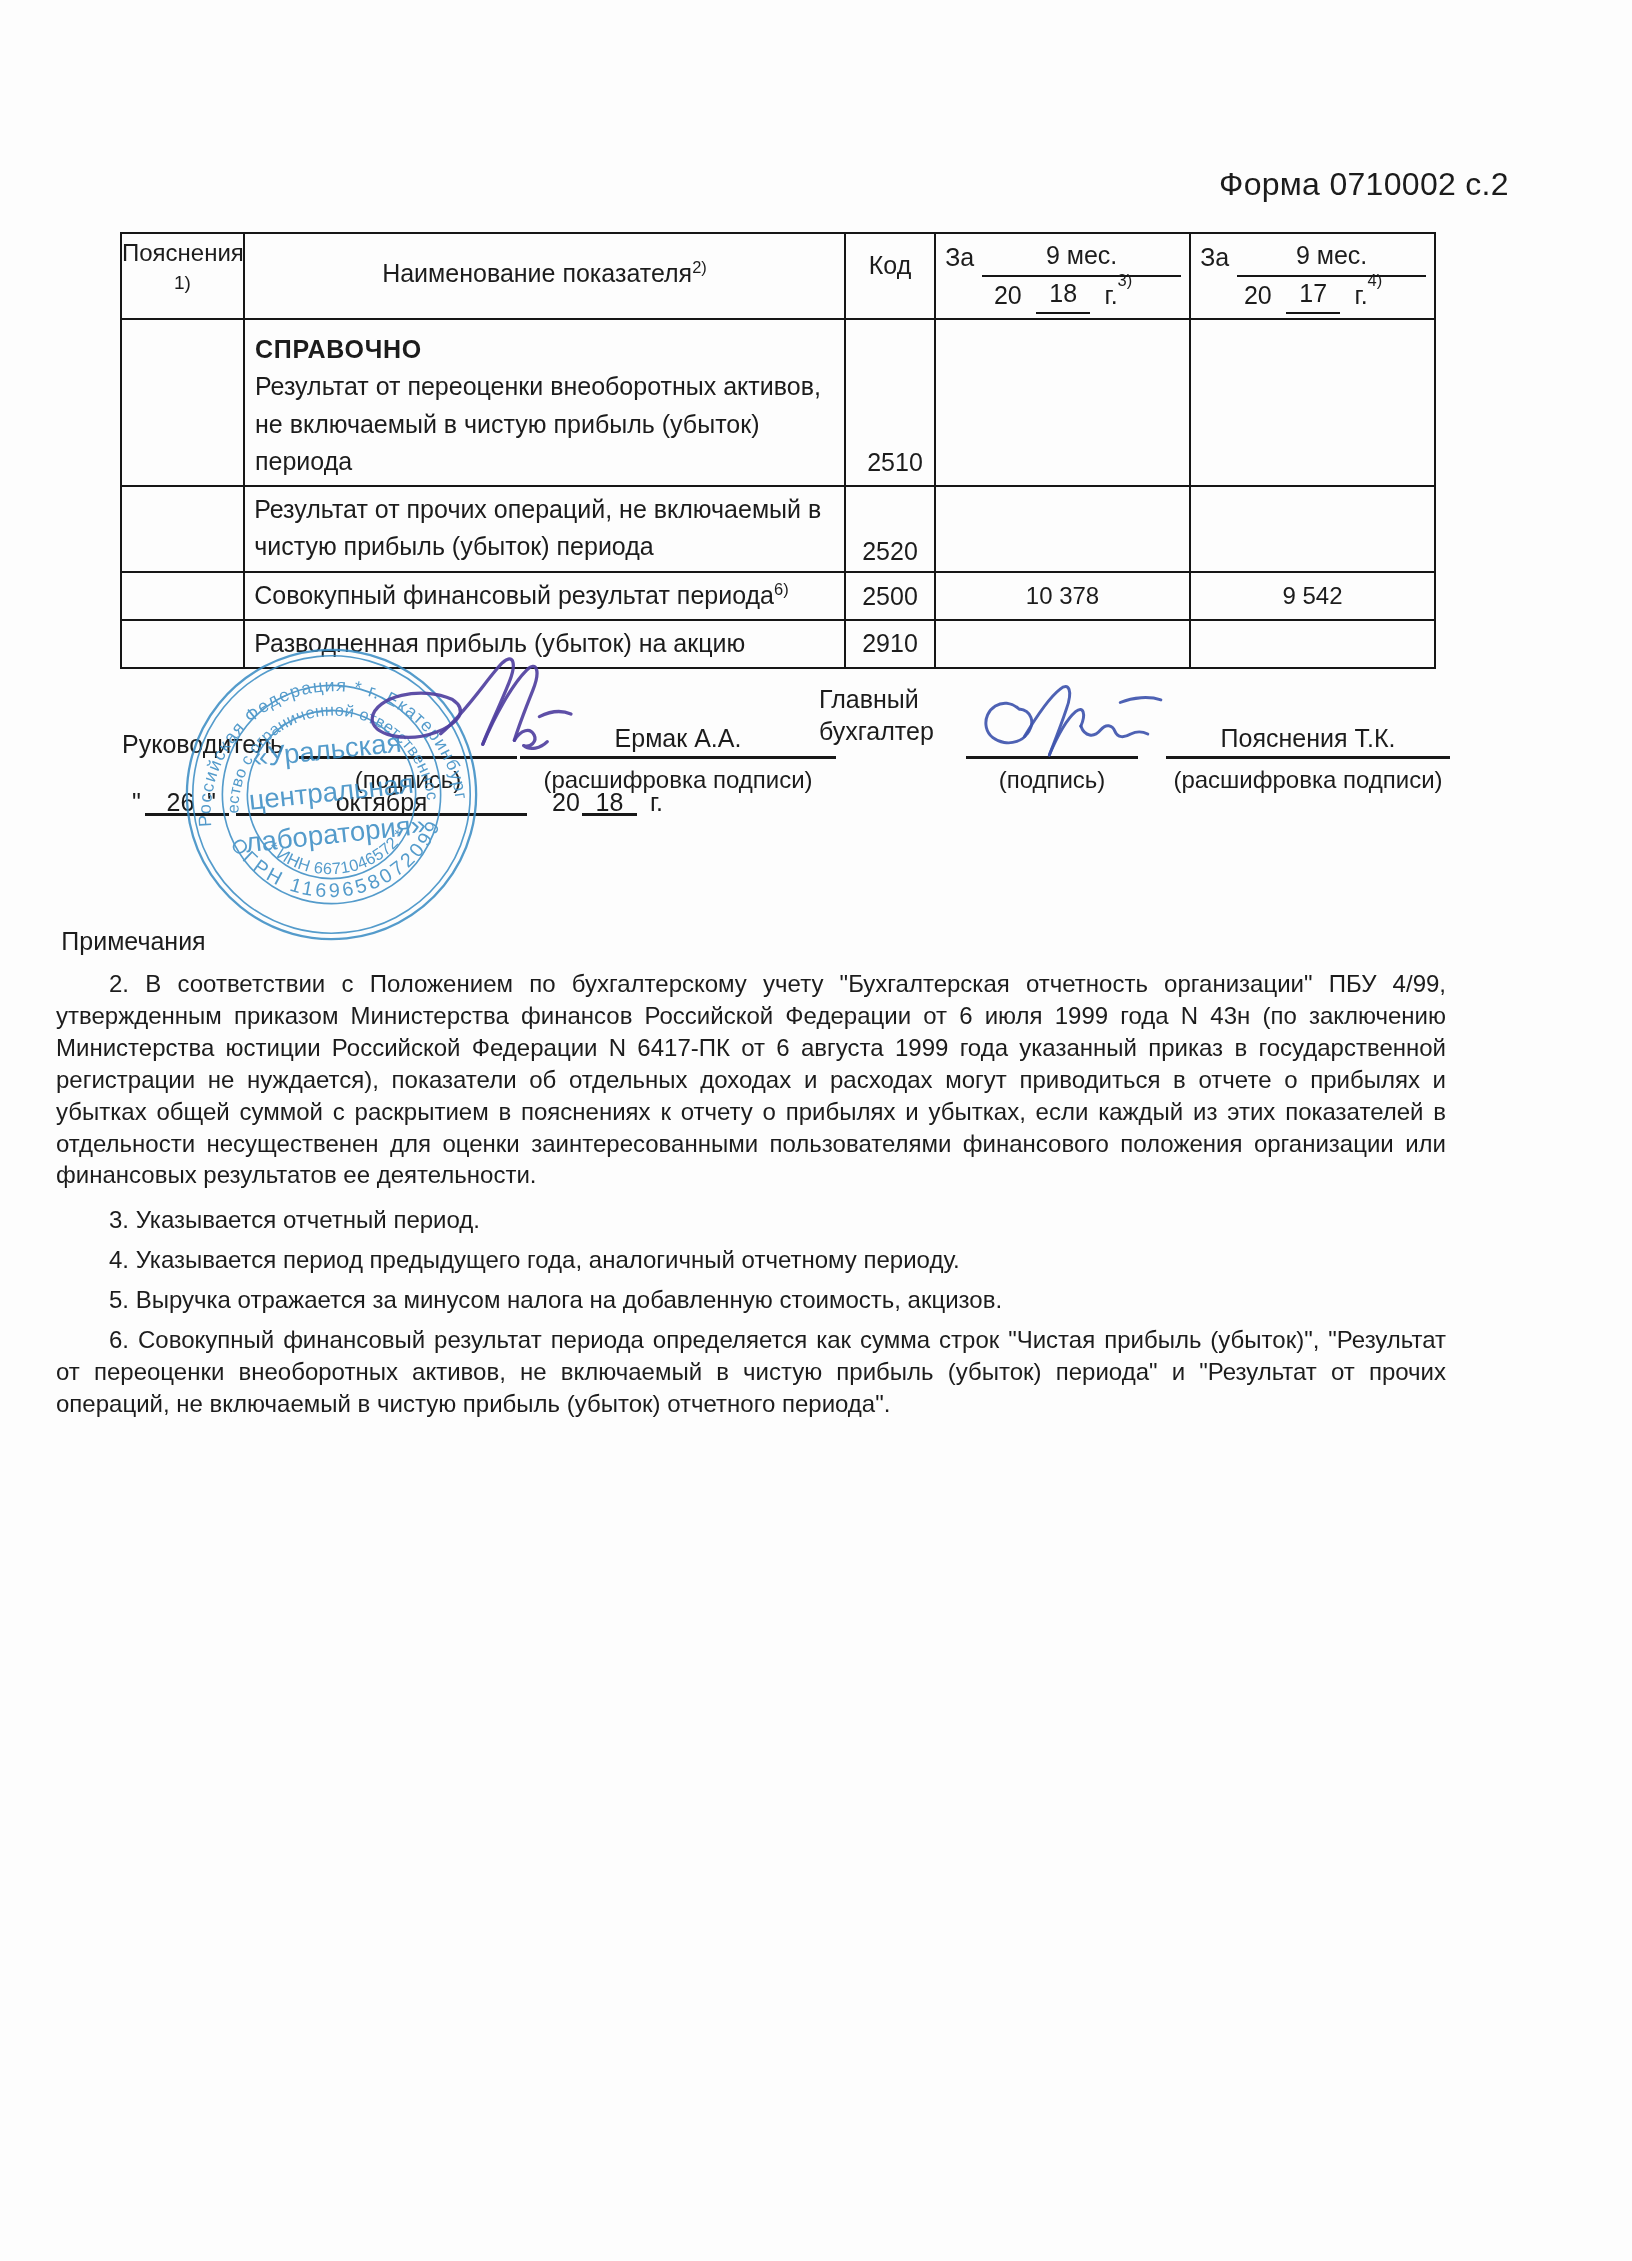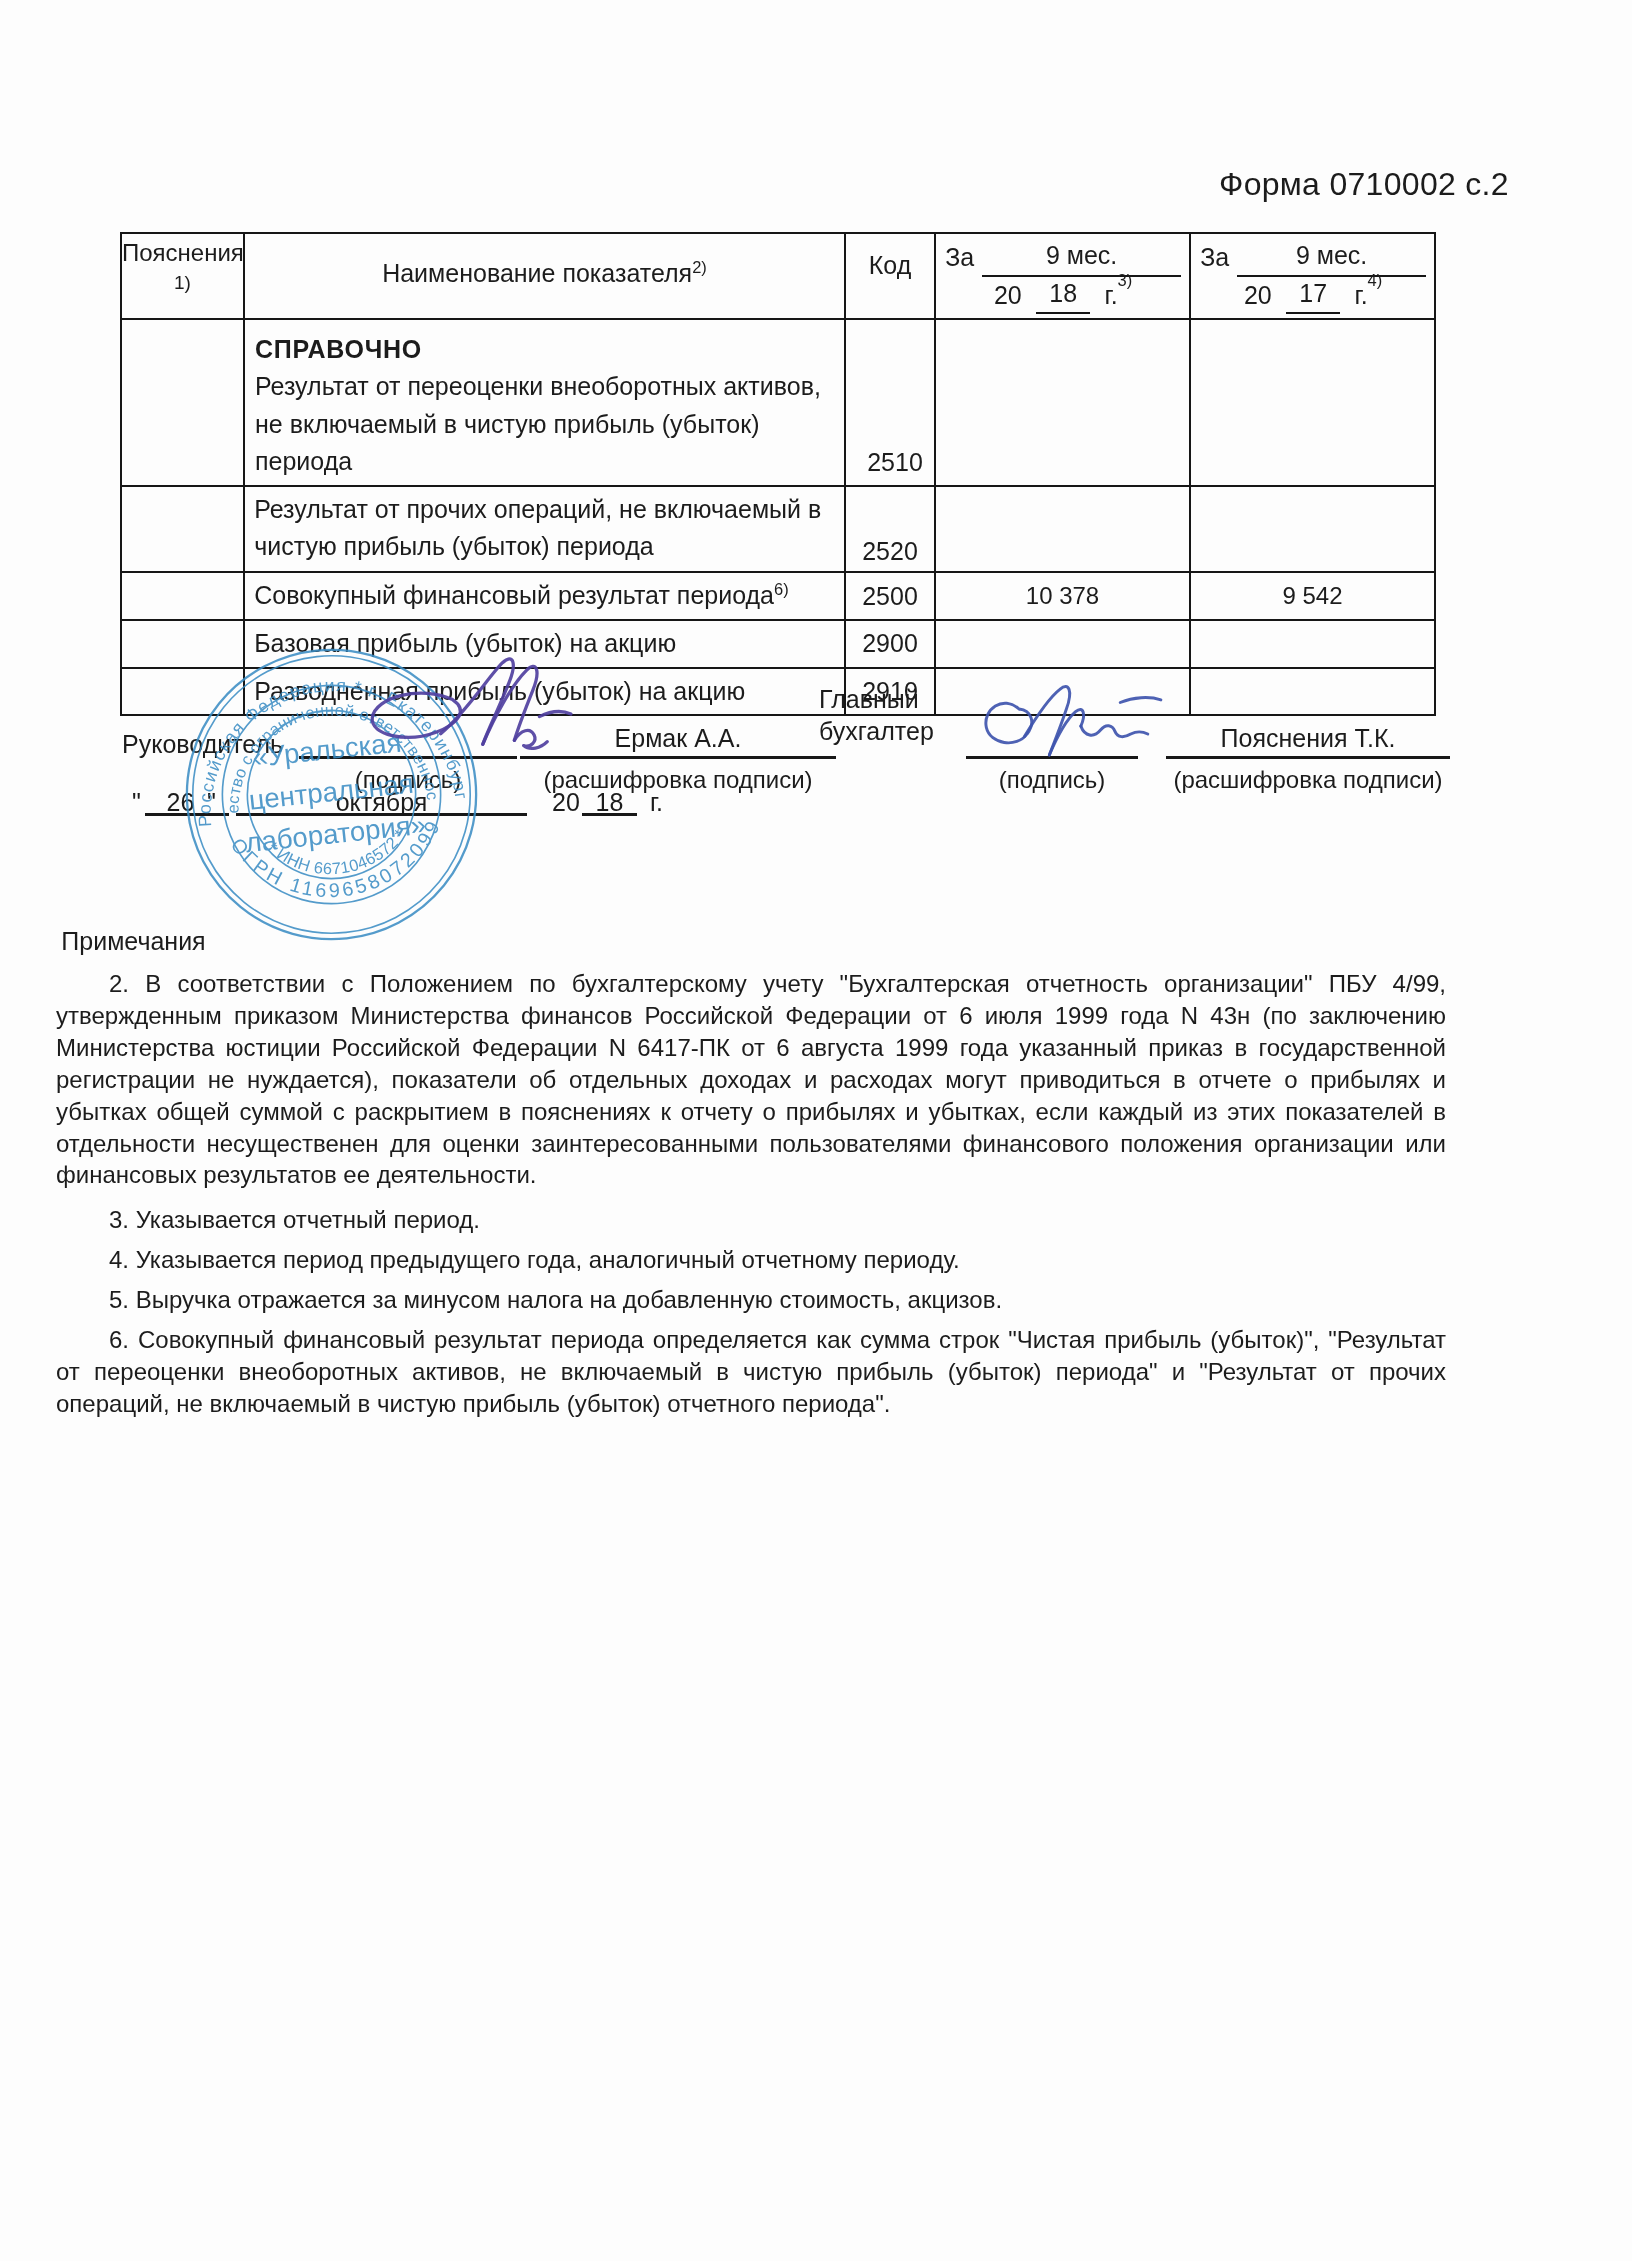--- a/index.html
+++ b/index.html
@@ -166,27 +166,20 @@
         <td class="c-val"></td>
       </tr>
       <tr class="r3">
         <td class="c-poyas"></td>
         <td class="c-name">
           <span>Совокупный финансовый результат периода</span><sup>6)</sup>
         </td>
         <td class="c-code">2500</td>
         <td class="c-val">10 378</td>
         <td class="c-val">9 542</td>
-      </tr>
-      <tr class="r4">
-        <td class="c-poyas"></td>
-        <td class="c-name">Базовая прибыль (убыток) на акцию</td>
-        <td class="c-code">2900</td>
-        <td class="c-val"></td>
-        <td class="c-val"></td>
       </tr>
       <tr class="r5">
         <td class="c-poyas"></td>
         <td class="c-name">Разводненная прибыль (убыток) на акцию</td>
         <td class="c-code">2910</td>
         <td class="c-val"></td>
         <td class="c-val"></td>
       </tr>
     </tbody>
   </table>

